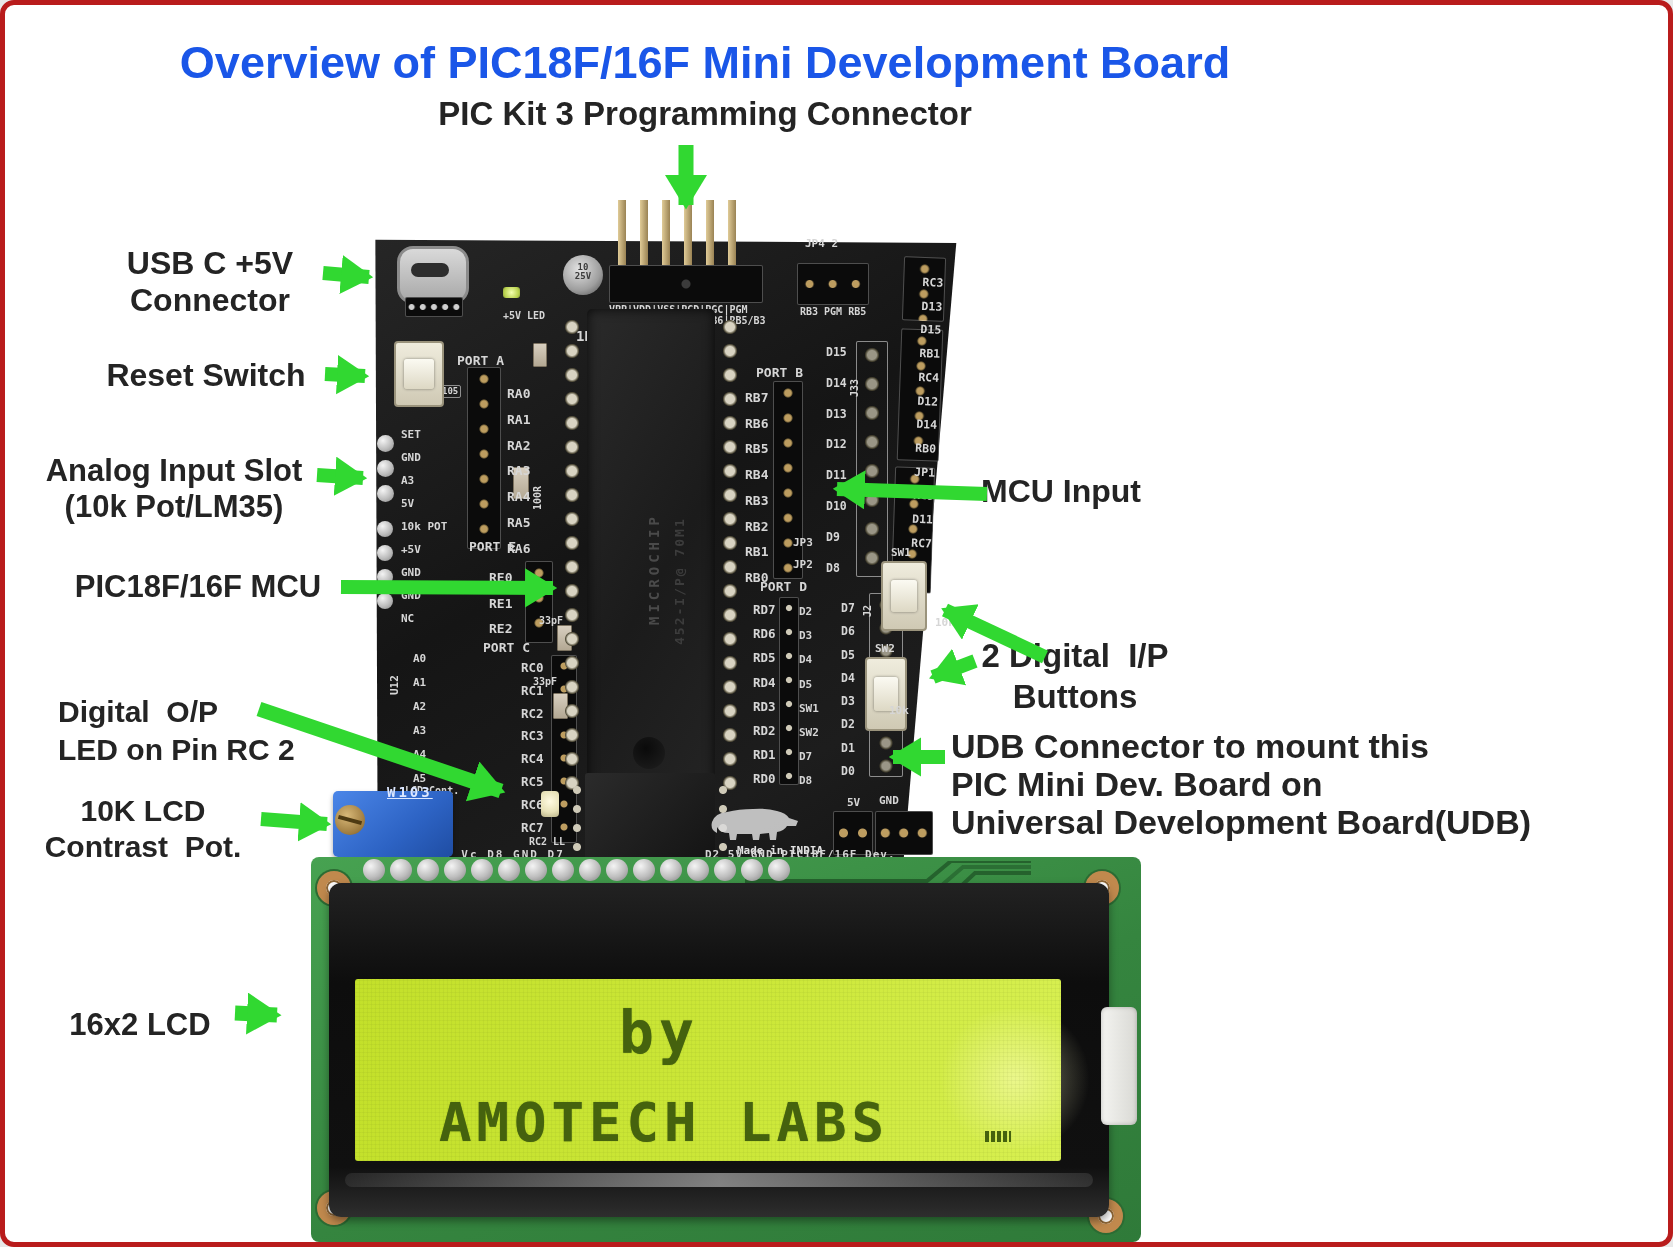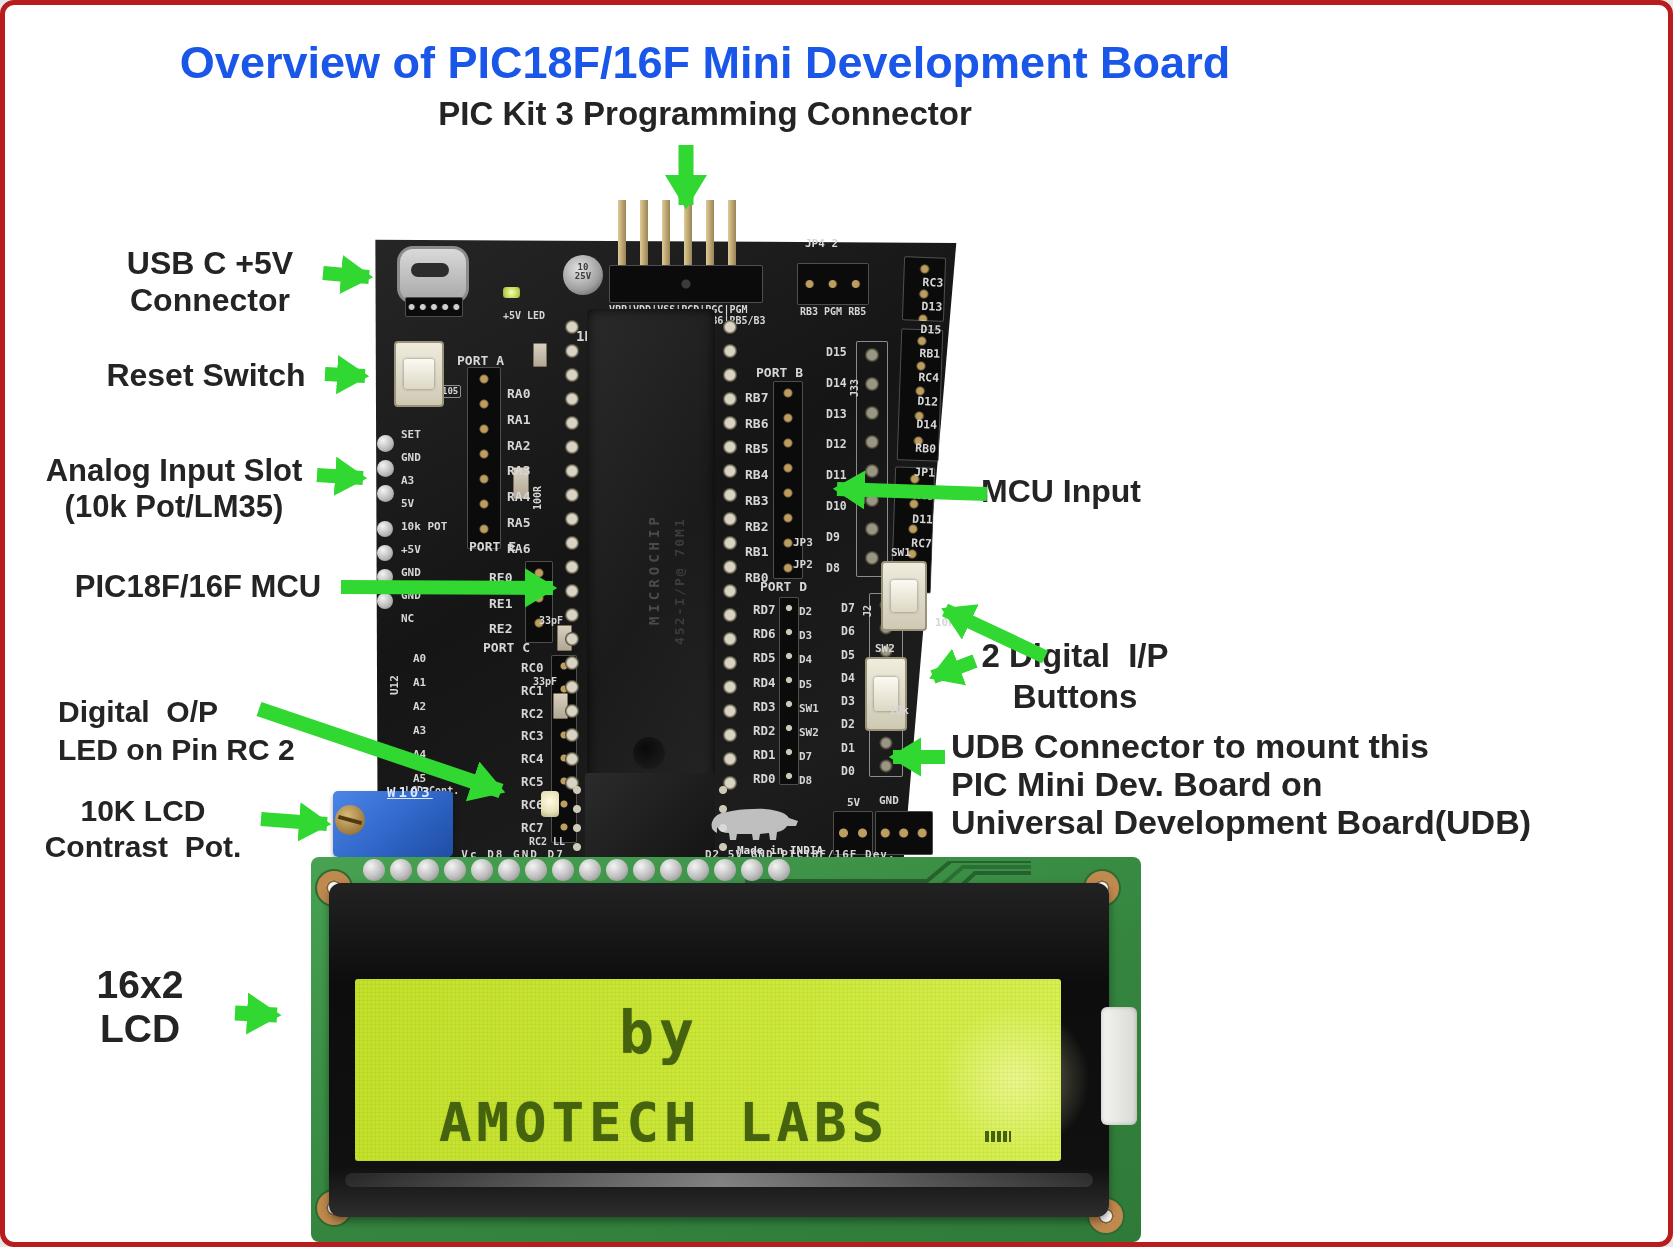--- a/index.html
+++ b/index.html
@@ -51,21 +51,21 @@
   <div class="lbl" style="left:976px; top:468px; width:220px; font-size:32px;">MCU Input</div>
   <div class="lbl" style="left:53px; top:688px; width:310px; font-size:30px; line-height:38px;">Digital  O/P
 LED on Pin RC 2</div>
   <div class="lbl c" style="left:22px; top:788px; width:232px; font-size:30px; line-height:36px;">10K LCD
 Contrast  Pot.</div>
   <div class="lbl c" style="left:955px; top:630px; width:230px; font-size:33px; line-height:41px;">2 Digital  I/P
 Buttons</div>
   <div class="lbl" style="left:946px; top:722px; width:680px; font-size:34px; line-height:38px;">UDB Connector to mount this
 PIC Mini Dev. Board on
 Universal Development Board(UDB)</div>
-  <div class="lbl c" style="left:50px; top:958px; width:170px; font-size:39px;">16x2 LCD</div>
+  <div class="lbl c" style="left:50px; top:1002px; width:170px; font-size:31px;">16x2 LCD</div>
 
   <div class="abs" style="left:368px; top:231px; width:588px; height:628px;
               background:linear-gradient(150deg,#262626,#151515 45%,#1d1d1d 80%,#141414);
               clip-path:polygon(0.4% 0.6%, 99.2% 1.1%, 90.2% 99.8%, 0.8% 99.2%);"></div>
 
   <div class="abs" style="left:613px; top:195px; width:132px; height:68px; display:flex; gap:14px;">
     <div style="width:8px;background:linear-gradient(90deg,#e0cb97,#9a8354);"></div>
     <div style="width:8px;background:linear-gradient(90deg,#e0cb97,#9a8354);"></div>
     <div style="width:8px;background:linear-gradient(90deg,#e0cb97,#9a8354);"></div>
     <div style="width:8px;background:linear-gradient(90deg,#e0cb97,#9a8354);"></div>

